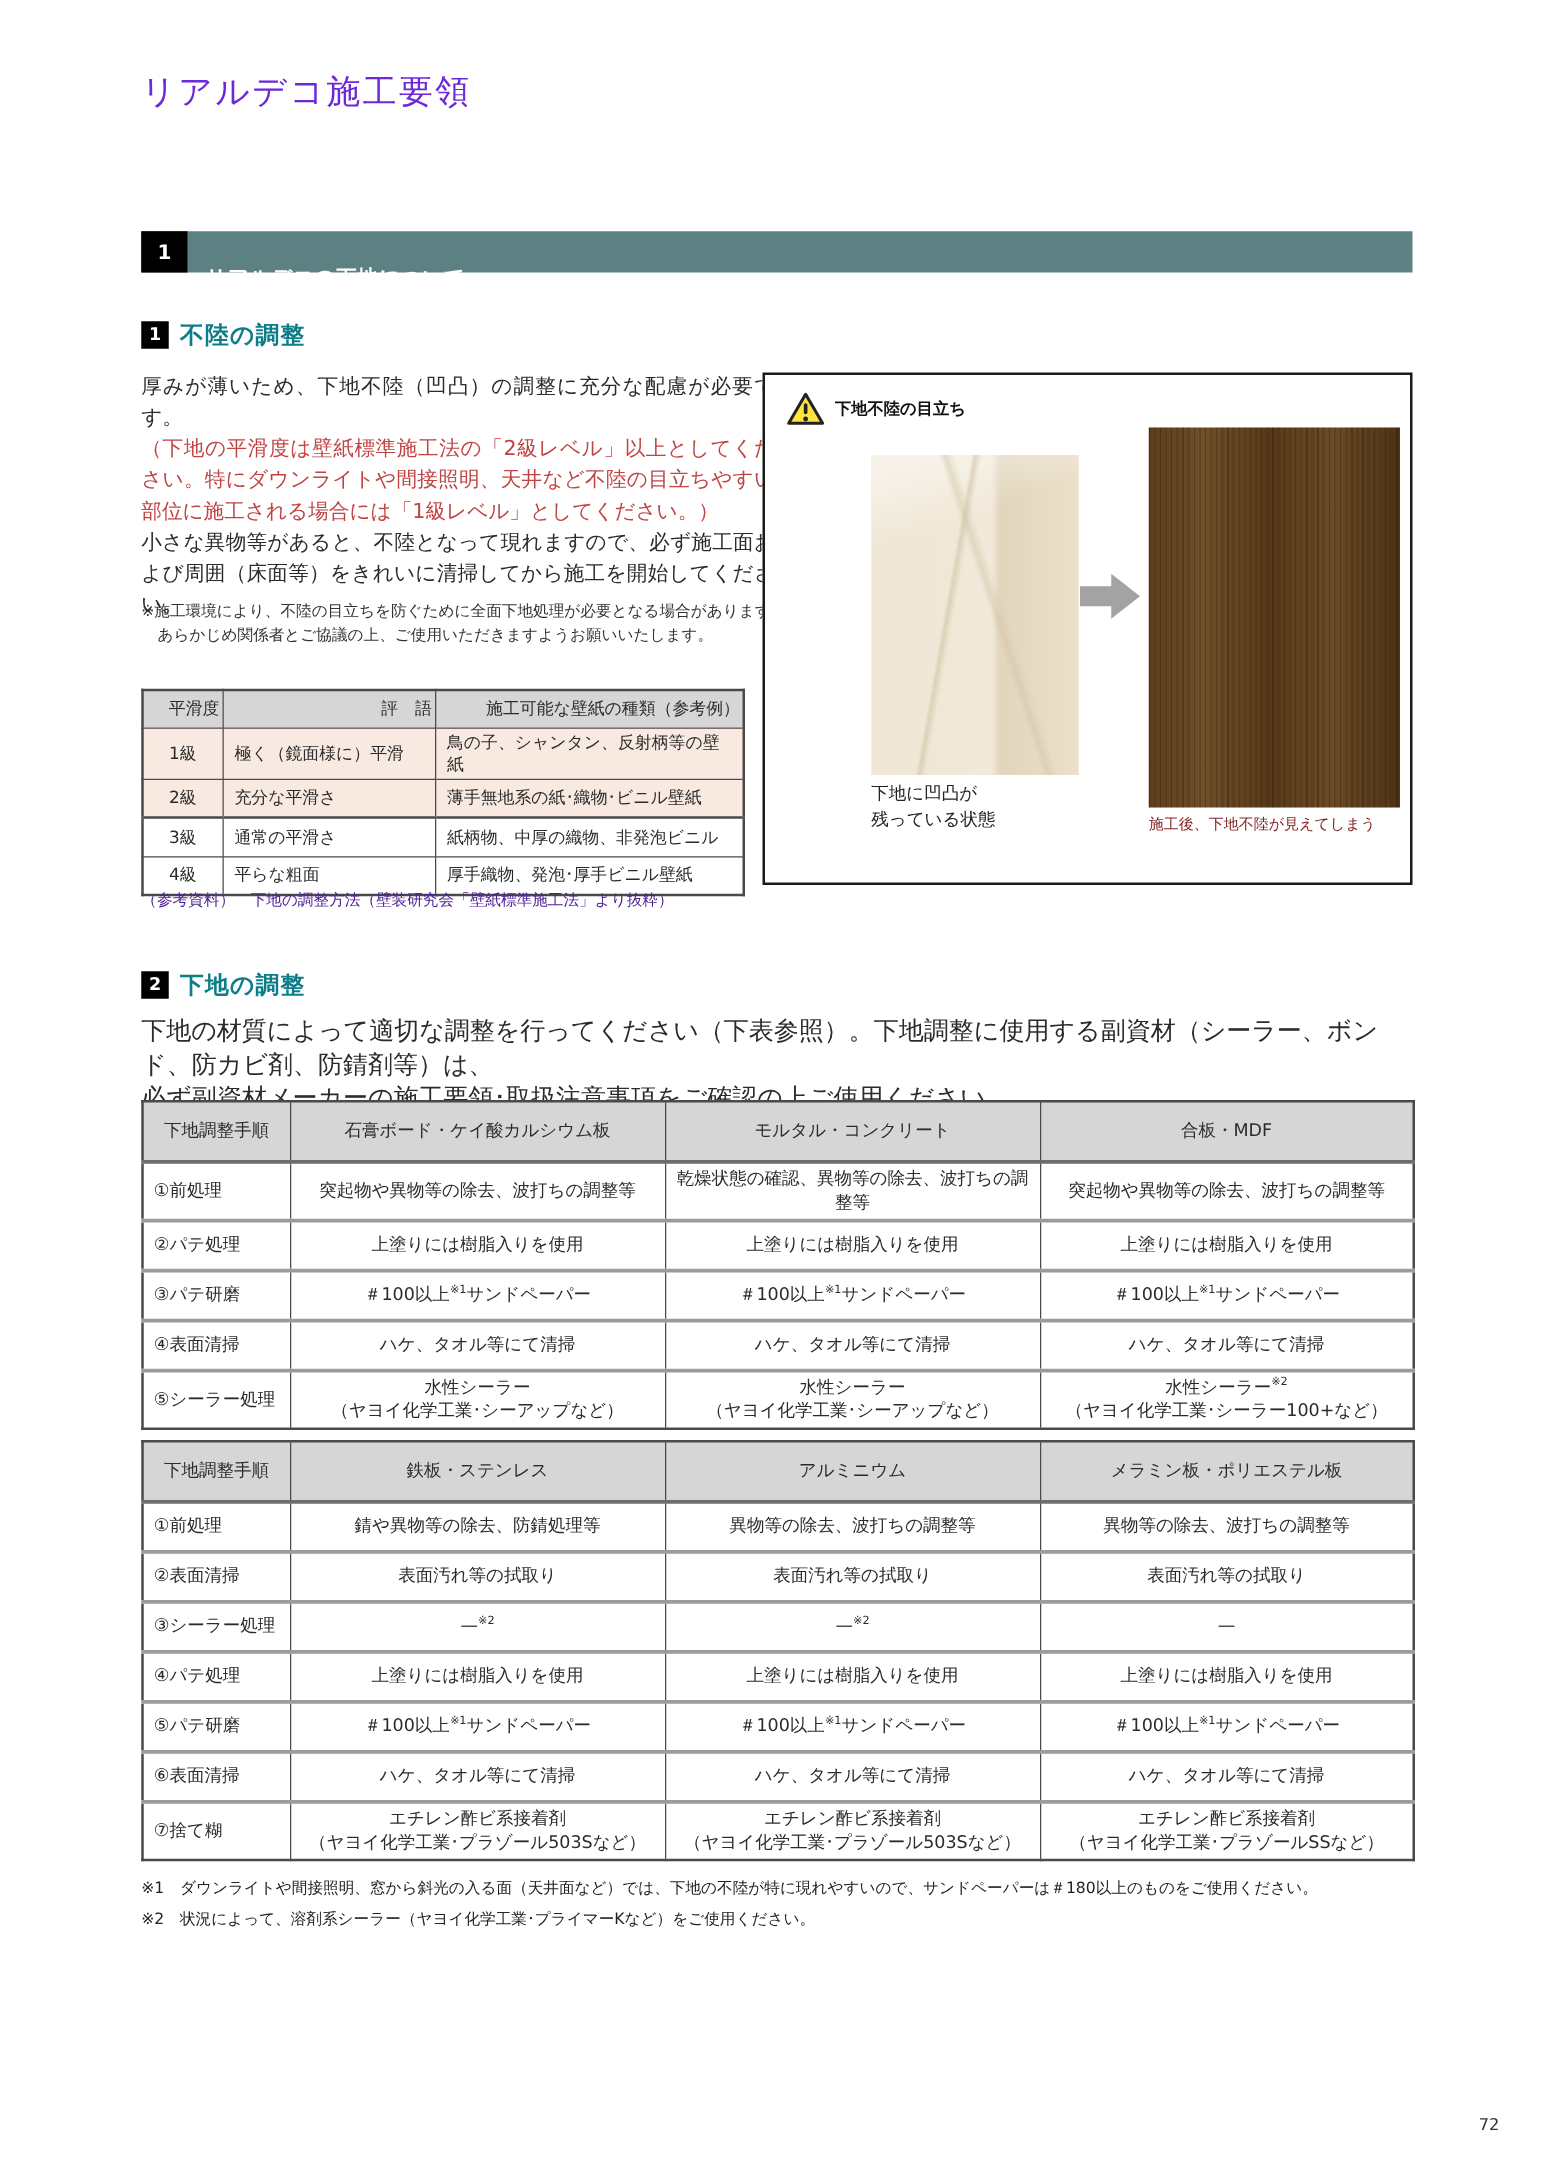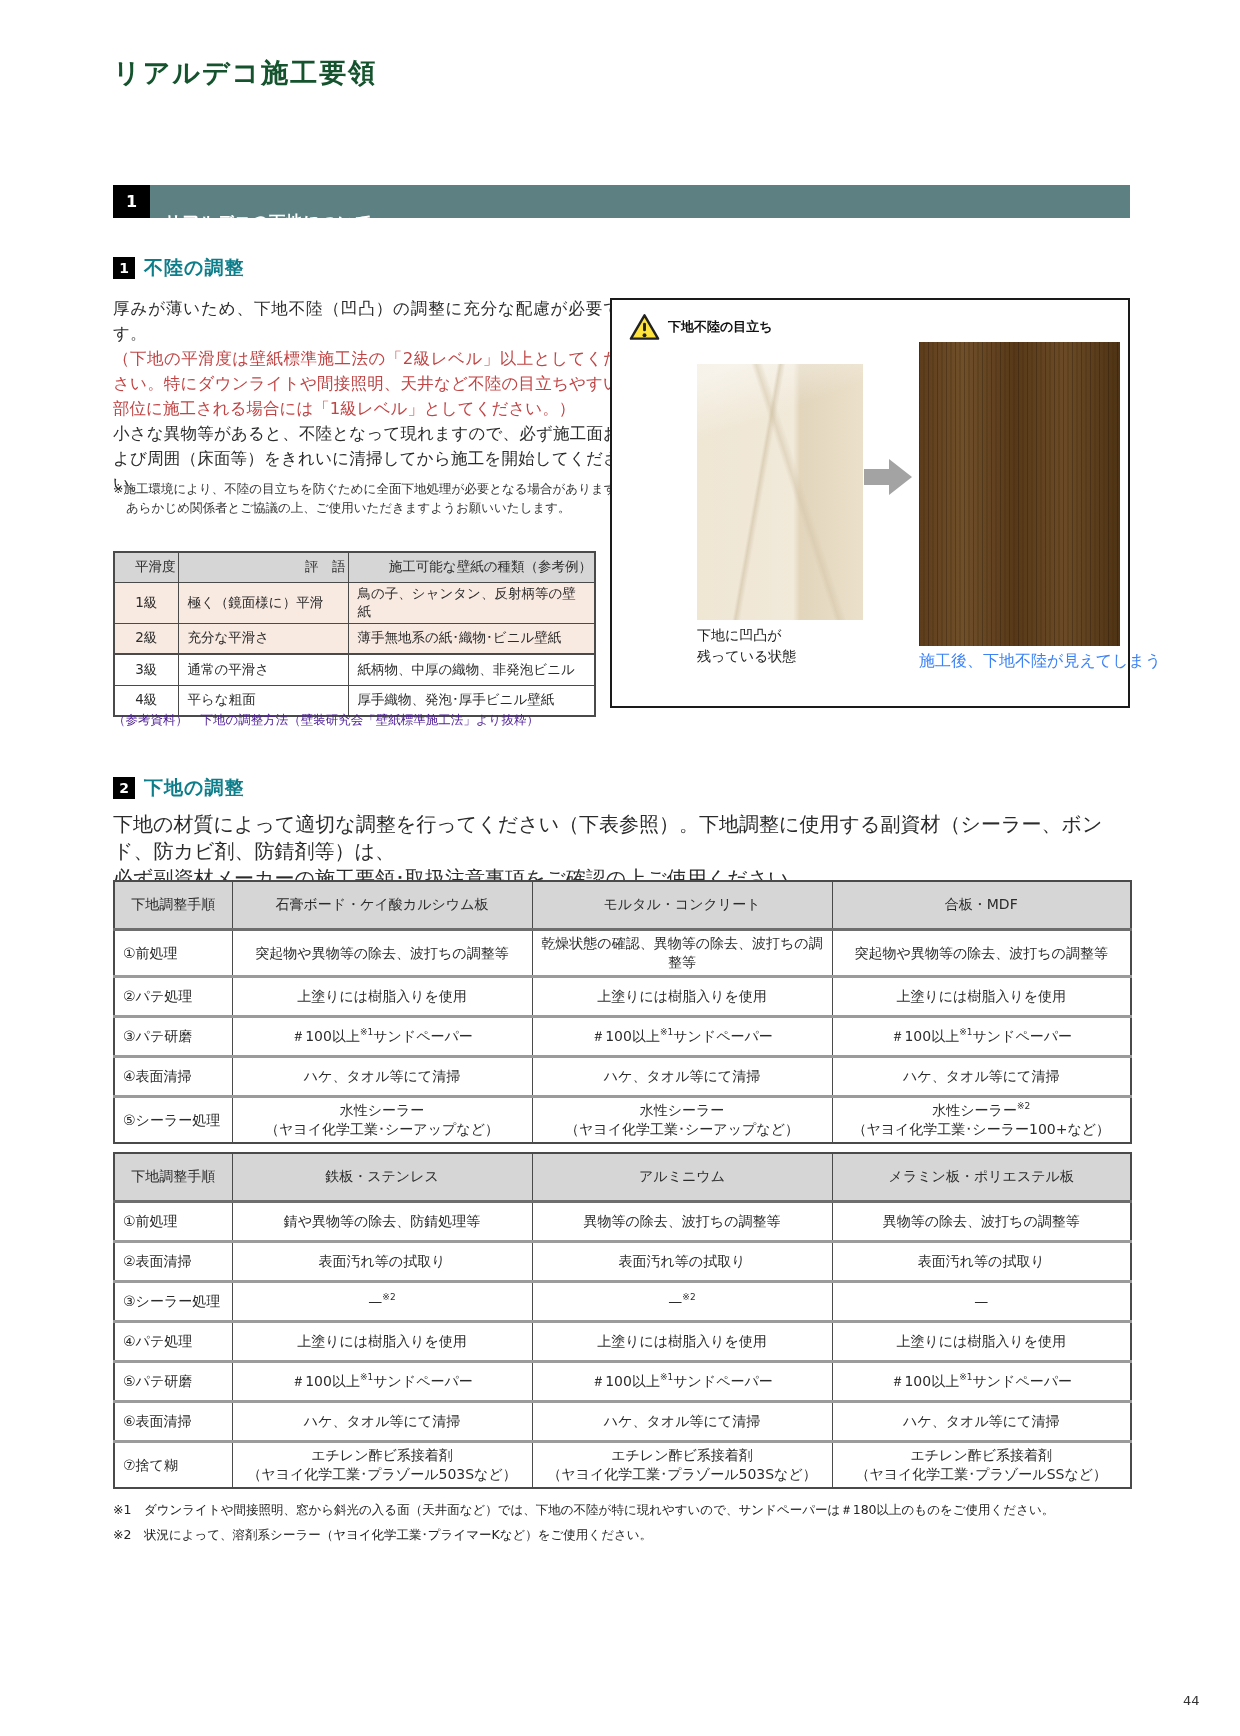--- a/index.html
+++ b/index.html
@@ -8,21 +8,21 @@
     --red-text:#c14444;
     --header-gray:#d6d6d6;
     --hl-pink:#f8e9e1;
   }
   *{margin:0;padding:0;box-sizing:border-box;}
   html,body{background:#e8e8e8;}
   #page{
     position:relative;width:1240px;height:1736px;margin:0 auto;background:#ffffff;
     font-family:"DejaVu Sans","Liberation Sans",sans-serif;color:#2b2b2b;overflow:hidden;
   }
-  .doc-title{position:absolute;left:113px;top:55px;font-size:27px;font-weight:700;color:#14532d;letter-spacing:2px;}
+  .doc-title{position:absolute;left:113px;top:55px;font-size:27px;font-weight:400;color:#6d28d9;letter-spacing:2px;}
 
   .section-band{position:absolute;left:113px;top:185px;width:1017px;height:33px;background:var(--teal-band);display:flex;align-items:stretch;}
   .band-num{width:37px;background:#000;color:#fff;font-weight:bold;font-size:16px;display:flex;align-items:center;justify-content:center;}
   .band-title{color:#fff;font-size:16px;font-weight:600;letter-spacing:1px;display:flex;align-items:center;padding-left:15px;margin-top:37px;}
 
   .sub-heading{position:absolute;left:113px;display:flex;align-items:center;gap:9px;}
   #sub1{top:255px;} #sub2{top:775px;}
   .sub-num{width:22px;height:22px;background:#000;color:#fff;font-size:14px;font-weight:bold;display:flex;align-items:center;justify-content:center;}
   .sub-title{color:var(--teal-heading);font-size:19px;font-weight:bold;letter-spacing:1px;}
 
@@ -53,21 +53,21 @@
       linear-gradient(160deg, rgba(255,255,255,.5) 5%, rgba(255,255,255,0) 25%),
       linear-gradient(90deg,#efe6d4 0%,#f1e9d9 58%,#e2d5bc 62%,#ebe0ca 100%);
   }
   .img-wood{position:absolute;left:307px;top:42px;width:201px;height:304px;
     background:
       repeating-linear-gradient(90deg, rgba(25,12,2,.28) 0 1px, rgba(0,0,0,0) 1px 4px, rgba(70,42,12,.25) 4px 6px, rgba(0,0,0,0) 6px 9px),
       linear-gradient(90deg,#5c3c1b 0%,#70502b 22%,#573818 48%,#6b4b27 72%,#4e3314 100%);
   }
   .flow-arrow{position:absolute;left:252px;top:157px;width:48px;height:40px;display:block;}
   .cap-left{position:absolute;left:85px;top:325px;font-size:14px;line-height:21px;color:#222;}
-  .cap-right{position:absolute;left:307px;top:351px;font-size:16px;color:#3b82f6;white-space:nowrap;}
+  .cap-right{position:absolute;left:307px;top:351px;font-size:12px;color:#7f1d1d;white-space:nowrap;}
 
   .intro{position:absolute;left:113px;top:811px;width:1020px;font-size:20px;line-height:27px;}
 
   .proc-wrap-a{position:absolute;left:113px;top:880px;}
   .proc-wrap-b{position:absolute;left:113px;top:1152px;}
   table.proc-table{border-collapse:collapse;table-layout:fixed;width:1017px;font-size:14px;border:2px solid #4a4a4a;}
   .proc-table th{background:var(--header-gray);font-weight:normal;height:31px;border:1px solid #4a4a4a;padding:14px;}
   .proc-table thead tr{border-bottom:3px solid #6e6e6e;}
   .proc-table tbody tr{border-top:3px solid #9b9b9b;}
   .proc-table td{border-left:1px solid #4a4a4a;border-right:1px solid #4a4a4a;height:40px;text-align:center;padding:3px 6px;line-height:19px;}
@@ -288,15 +288,15 @@
           </tr>
         </tbody>
       </table>
     </div>
 
   <div class="footnotes">
     <div>※1　ダウンライトや間接照明、窓から斜光の入る面（天井面など）では、下地の不陸が特に現れやすいので、サンドペーパーは＃180以上のものをご使用ください。</div>
     <div>※2　状況によって、溶剤系シーラー（ヤヨイ化学工業･プライマーKなど）をご使用ください。</div>
   </div>
 
-  <div class="page-num">44</div>
+  <div class="page-num">72</div>
 
 </div>
 
 </body></html>

